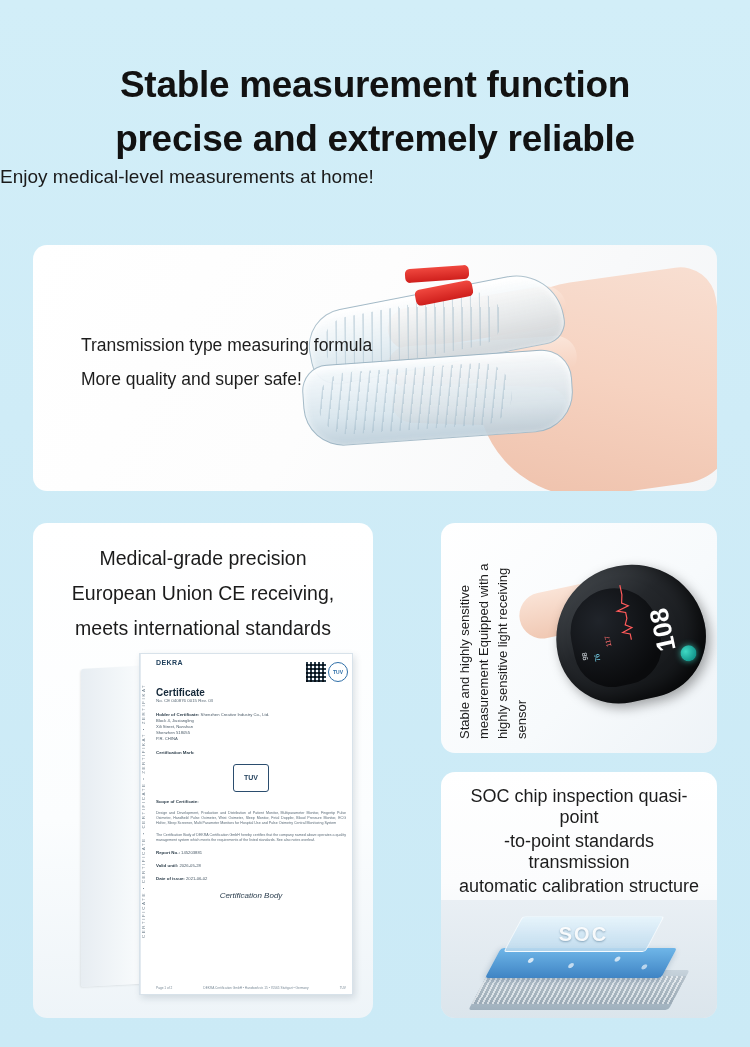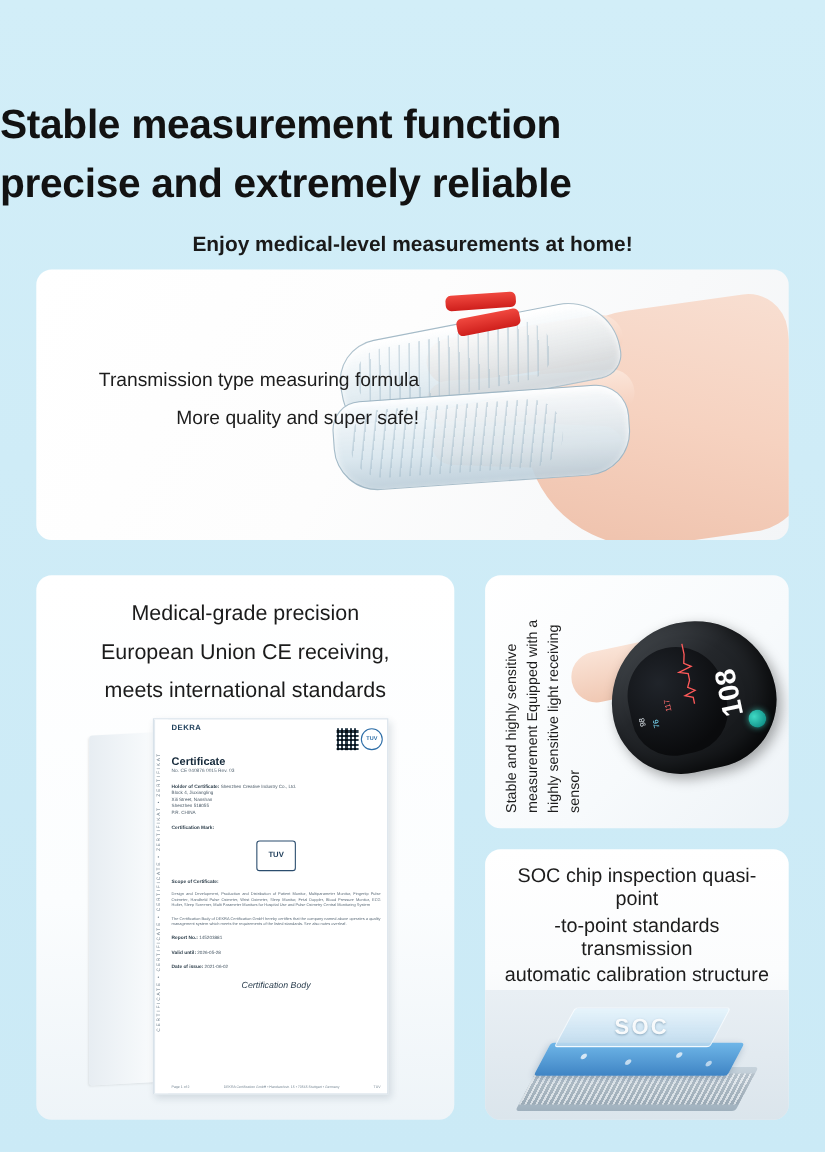--- a/index.html
+++ b/index.html
@@ -18,34 +18,34 @@
   .page {
     width: 750px;
     height: 1047px;
     position: relative;
     background: linear-gradient(180deg, #d2eef8 0%, #cfecf7 40%, #cbeaf6 100%);
     box-sizing: border-box;
   }
 
   
   .headline {
-    padding-top: 86px;
+    padding-top: 58px;
+    text-align: center;
   }
   .headline .line {
     font-size: 37px;
     font-weight: bold;
     color: #121212;
     letter-spacing: -0.3px;
     line-height: 54px;
   }
   .subhead {
-    margin-top: 18px;
-    text-align: center;
+    text-align: left;
     font-size: 19px;
-    font-weight: bold;
+    font-weight: normal;
     color: #1a1a1a;
   }
 
   
   .card {
     background: #ffffff;
     border-radius: 14px;
     position: absolute;
     overflow: hidden;
   }
@@ -55,21 +55,20 @@
     top: 245px;
     width: 684px;
     height: 246px;
     background: linear-gradient(120deg, #ffffff 0%, #fdfdfd 45%, #f3f5f7 100%);
   }
   #hero-card .hero-text {
     position: absolute;
     left: 48px;
     top: 88px;
     width: 300px;
-    text-align: right;
   }
   #hero-card .hero-text p {
     margin: 0 0 10px 0;
     font-size: 17.5px;
     color: #1d1d1d;
     line-height: 24px;
   }
 
   
   .hero-art {
@@ -136,21 +135,21 @@
     background: linear-gradient(180deg, #f0483f 0%, #cf1f1c 100%);
     border-radius: 5px;
   }
   .red-pad.p1 { left: 118px; top: 40px; width: 58px; height: 16px; transform: rotate(-11deg); }
   .red-pad.p2 { left: 108px; top: 22px; width: 64px; height: 14px; transform: rotate(-4deg); }
 
   
   #cert-card {
     left: 33px;
     top: 523px;
-    width: 380px;
+    width: 340px;
     height: 495px;
     background: linear-gradient(180deg, #ffffff 0%, #fbfdfe 60%, #eef4f8 100%);
   }
   #cert-card .cert-text {
     padding: 22px 16px 0 16px;
     text-align: center;
   }
   #cert-card .cert-text p {
     margin: 0 0 9px 0;
     font-size: 19.5px;

